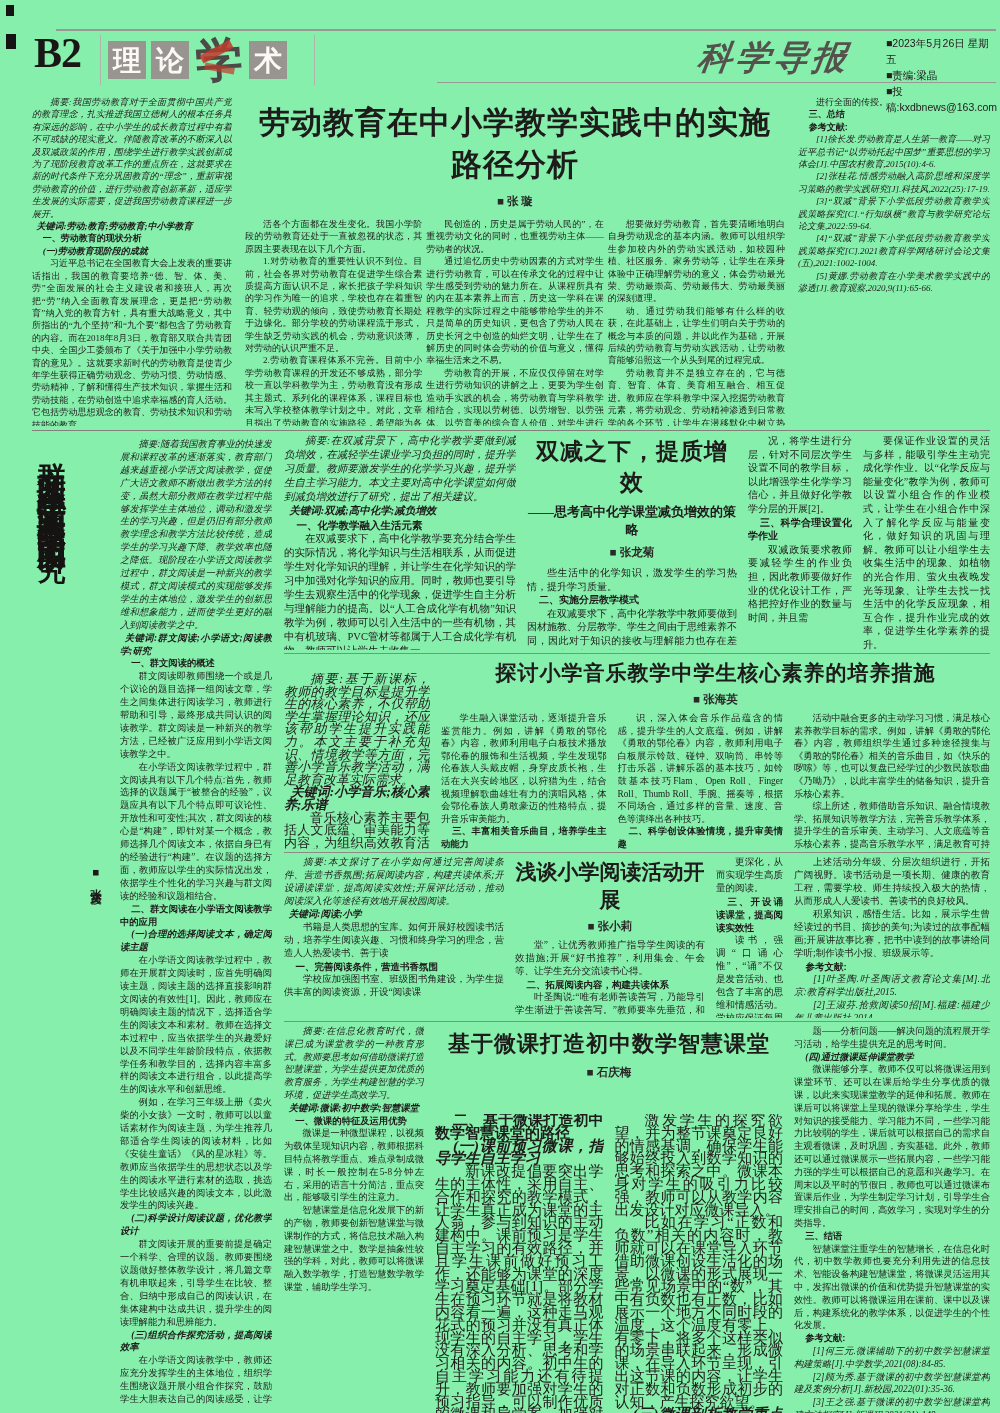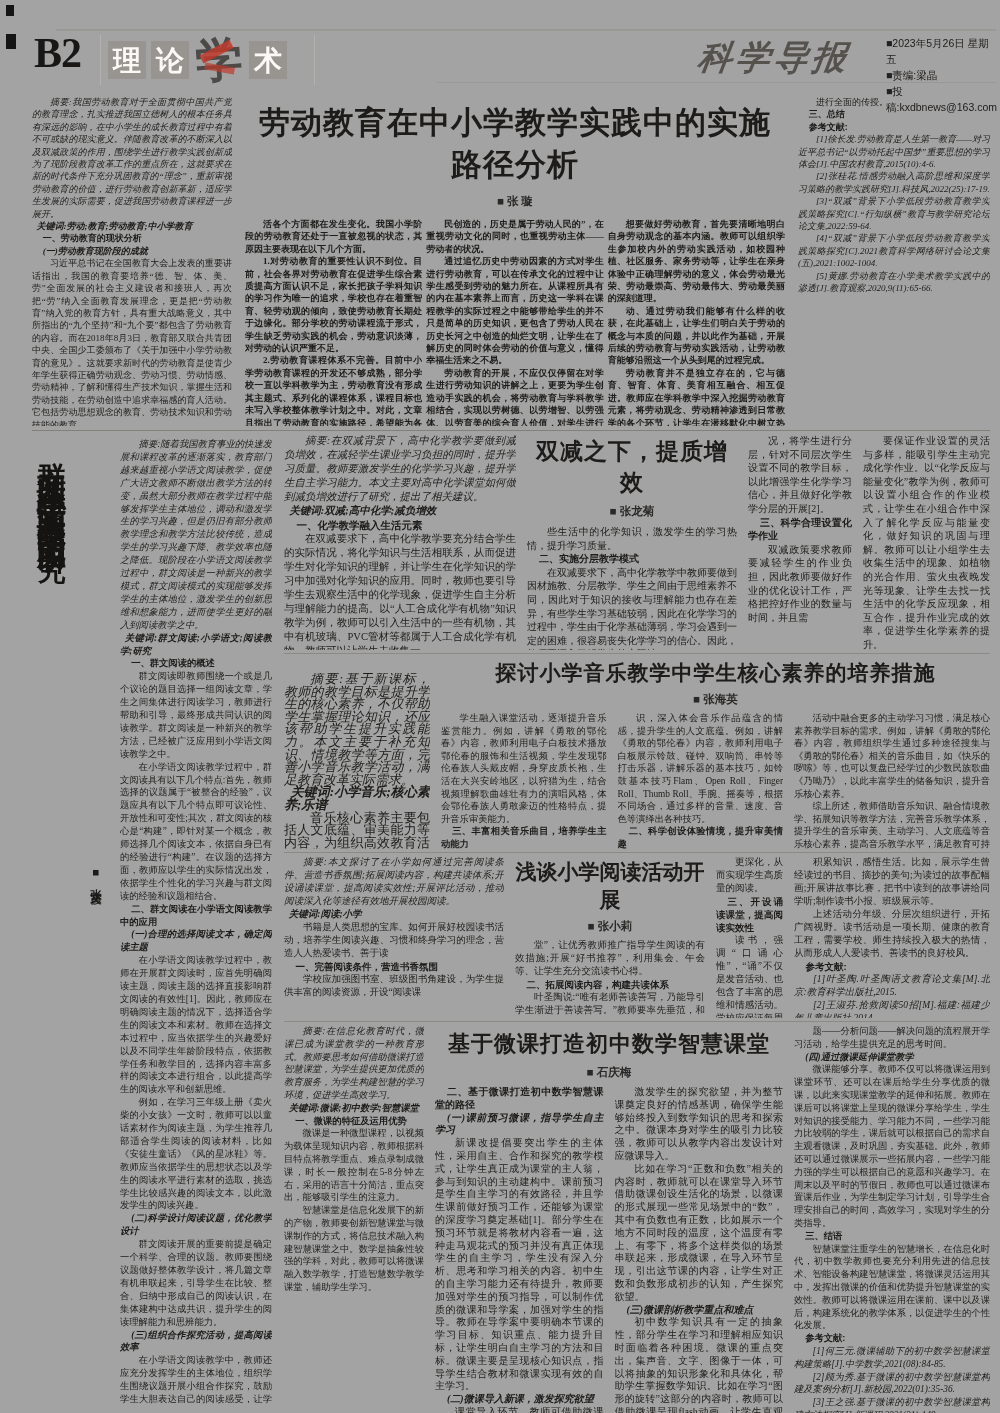--- a/index.html
+++ b/index.html
@@ -1,16 +1,16 @@
 <!DOCTYPE html>
 <html><head>
 <meta charset="utf-8">
 <style>
   html,body{margin:0;padding:0;background:#d8d6d1;}
-  .page{position:relative;width:1000px;height:1413px;background:#a3a3a3;overflow:hidden;
+  .page{position:relative;width:1000px;height:1413px;background:#86efac;overflow:hidden;
         font-family:"Liberation Serif",serif;color:#1d1c1a;margin:0 auto;}
   
   .mark-a{position:absolute;left:6px;top:5px;width:8px;height:11px;background:#141414;}
   .mark-b{position:absolute;left:6px;top:34px;width:10px;height:15px;background:#141414;}
   
   .rule-top{position:absolute;top:29px;left:56px;right:4px;border-top:2px solid #9a9894;}
   .header{position:absolute;left:34px;top:33px;right:8px;height:54px;}
   .pageno{position:absolute;left:0;top:-4px;font-family:"Liberation Serif",serif;
           font-weight:bold;font-size:42px;letter-spacing:-1px;color:#181716;}
   .hv1{position:absolute;left:66px;top:2px;height:50px;border-left:1px solid #b5b2ad;}
@@ -41,21 +41,21 @@
   .t-ref{font-style:italic;text-indent:2em;}
   .col{overflow:hidden;text-align:justify;}
   .byline{text-align:center;font-size:11.5px;font-weight:bold;color:#2a2927;}
   
   .main-art{position:absolute;left:32px;top:96px;width:958px;height:330px;display:flex;gap:13px;}
   .ma-c1{flex:0 0 200px;font-size:9px;line-height:12.4px;}
   .ma-mid{flex:1;display:flex;flex-direction:column;}
   .ma-title{font-size:31px;font-weight:bold;text-align:center;letter-spacing:1px;
             margin-top:6px;font-family:"Liberation Serif",serif;}
   .ma-by{margin:8px 0 9px;}
-  .ma-row{display:flex;gap:4px;flex:1;min-height:0;font-weight:bold;}
+  .ma-row{display:flex;gap:4px;flex:1;min-height:0;}
   .ma-row .col{flex:1;font-size:9px;line-height:12.4px;}
   .ma-c5{flex:0 0 192px;font-size:9px;line-height:12.4px;}
   .rule-1{position:absolute;top:430px;left:32px;width:958px;border-top:1px solid #83807b;}
   
   .left-art{position:absolute;left:32px;top:438px;width:240px;height:968px;overflow:hidden;}
   .vwrap{float:left;width:88px;height:655px;position:relative;}
   .vtitle{position:absolute;left:0;top:2px;writing-mode:vertical-rl;text-orientation:upright;
           font-family:"Liberation Sans",sans-serif;font-weight:bold;font-size:29px;
           letter-spacing:5px;color:#151413;}
   .vby{position:absolute;left:56px;top:428px;writing-mode:vertical-rl;text-orientation:upright;
@@ -90,21 +90,21 @@
   .a5-by{margin:5px 0;}
   .a5-c2{flex:1;min-height:0;font-size:9.5px;line-height:13px;}
   .a5-c3{flex:1;font-size:9.5px;line-height:13px;}
   .a5-c4{flex:0 0 196px;font-size:9.5px;line-height:13px;}
   .band-a6{flex:1;}
   .a6-c1{flex:0 0 140px;font-size:9.3px;line-height:12.8px;}
   .a6-mid{flex:1;display:flex;flex-direction:column;}
   .a6-title{font-size:22px;font-weight:bold;text-align:center;letter-spacing:1px;margin-top:4px;}
   .a6-by{margin:6px 0;}
   .a6-row{display:flex;gap:11px;flex:1;min-height:0;}
-  .a6-row .col{flex:1;font-size:10px;line-height:12.8px;}
+  .a6-row .col{flex:1;font-size:15px;line-height:12.8px;margin-top:28px;}
   .a6-c4{flex:0 0 196px;font-size:9.3px;line-height:12.8px;}
 </style>
 </head>
 <body>
 
 <div class="page">
   <div class="mark-a"></div>
   <div class="mark-b"></div>
   <div class="rule-top"></div>
 
@@ -195,20 +195,21 @@
 
     <div class="band band-a3">
       <div class="col a3-c1">
           <p class="t-abs">摘要:在双减背景下，高中化学教学要做到减负增效，在减轻学生课业学习负担的同时，提升学习质量。教师要激发学生的化学学习兴趣，提升学生自主学习能力。本文主要对高中化学课堂如何做到减负增效进行了研究，提出了相关建议。</p>
           <p class="t-kw">关键词:双减;高中化学;减负增效</p>
           <p class="t-h1">一、化学教学融入生活元素</p>
           <p class="t-p">在双减要求下，高中化学教学要充分结合学生的实际情况，将化学知识与生活相联系，从而促进学生对化学知识的理解，并让学生在化学知识的学习中加强对化学知识的应用。同时，教师也要引导学生去观察生活中的化学现象，促进学生自主分析与理解能力的提高。以“人工合成化学有机物”知识教学为例，教师可以引入生活中的一些有机物，其中有机玻璃、PVC管材等都属于人工合成化学有机物，教师可以让学生去收集一</p>
         </div>
       <div class="a3-mid">
         <div class="a3-title">双减之下，提质增效</div>
+        <div class="a3-sub">——思考高中化学课堂减负增效的策略</div>
         <div class="byline a3-by">■ 张龙菊</div>
         <div class="col a3-c2">
             <p class="t-p">些生活中的化学知识，激发学生的学习热情，提升学习质量。</p>
             <p class="t-h1">二、实施分层教学模式</p>
             <p class="t-p">在双减要求下，高中化学教学中教师要做到因材施教、分层教学。学生之间由于思维素养不同，因此对于知识的接收与理解能力也存在差异，有些学生学习基础较弱，因此在化学学习的过程中，学生由于化学基础薄弱，学习会遇到一定的困难，很容易丧失化学学习的信心。因此，教师要深入了解学生的实际情</p>
           </div>
       </div>
       <div class="col a3-c3">
           <p class="t-p">况，将学生进行分层，针对不同层次学生设置不同的教学目标，以此增强学生化学学习信心，并且做好化学教学分层的开展[2]。</p>
           <p class="t-h1">三、科学合理设置化学作业</p>
@@ -265,22 +266,22 @@
             <p class="t-h1">二、拓展阅读内容，构建共读体系</p>
             <p class="t-p">叶圣陶说:“唯有老师善读善写，乃能导引学生渐进于善读善写。”教师要率先垂范，和学生共读一本书，使阅读</p>
           </div>
       </div>
       <div class="col a5-c3">
           <p class="t-p">更深化，从而实现学生高质量的阅读。</p>
           <p class="t-h1">三、开设诵读课堂，提高阅读实效性</p>
           <p class="t-p">读书，强调“口诵心惟”，“诵”不仅是发音活动、也包含了丰富的思维和情感活动。学校应保证每周1-2课时诵读课时间，教师要指导学生掌握诵读方法，在诵读中加深理解、升华情感。</p>
         </div>
       <div class="col a5-c4">
+          <p class="t-p">上述活动分年级、分层次组织进行，开拓广阔视野。读书活动是一项长期、健康的教育工程，需要学校、师生持续投入极大的热情，从而形成人人爱读书、善读书的良好校风。</p>
           <p class="t-p">积累知识，感悟生活。比如，展示学生曾经读过的书目、摘抄的美句;为读过的故事配幅画;开展讲故事比赛，把书中读到的故事讲给同学听;制作读书小报、班级展示等。</p>
-          <p class="t-p">上述活动分年级、分层次组织进行，开拓广阔视野。读书活动是一项长期、健康的教育工程，需要学校、师生持续投入极大的热情，从而形成人人爱读书、善读书的良好校风。</p>
           <p class="t-h1">参考文献:</p>
           <p class="t-ref">[1]叶圣陶.叶圣陶语文教育论文集[M].北京:教育科学出版社,2015.</p>
           <p class="t-ref">[2]王淑芬.抢救阅读50招[M].福建:福建少年儿童出版社,2014.</p>
         </div>
     </div>
     <div class="bdiv"></div>
 
     <div class="band band-a6">
       <div class="col a6-c1">
           <p class="t-abs">摘要:在信息化教育时代，微课已成为课堂教学的一种教育形式。教师要思考如何借助微课打造智慧课堂，为学生提供更加优质的教育服务，为学生构建智慧的学习环境，促进学生高效学习。</p>

